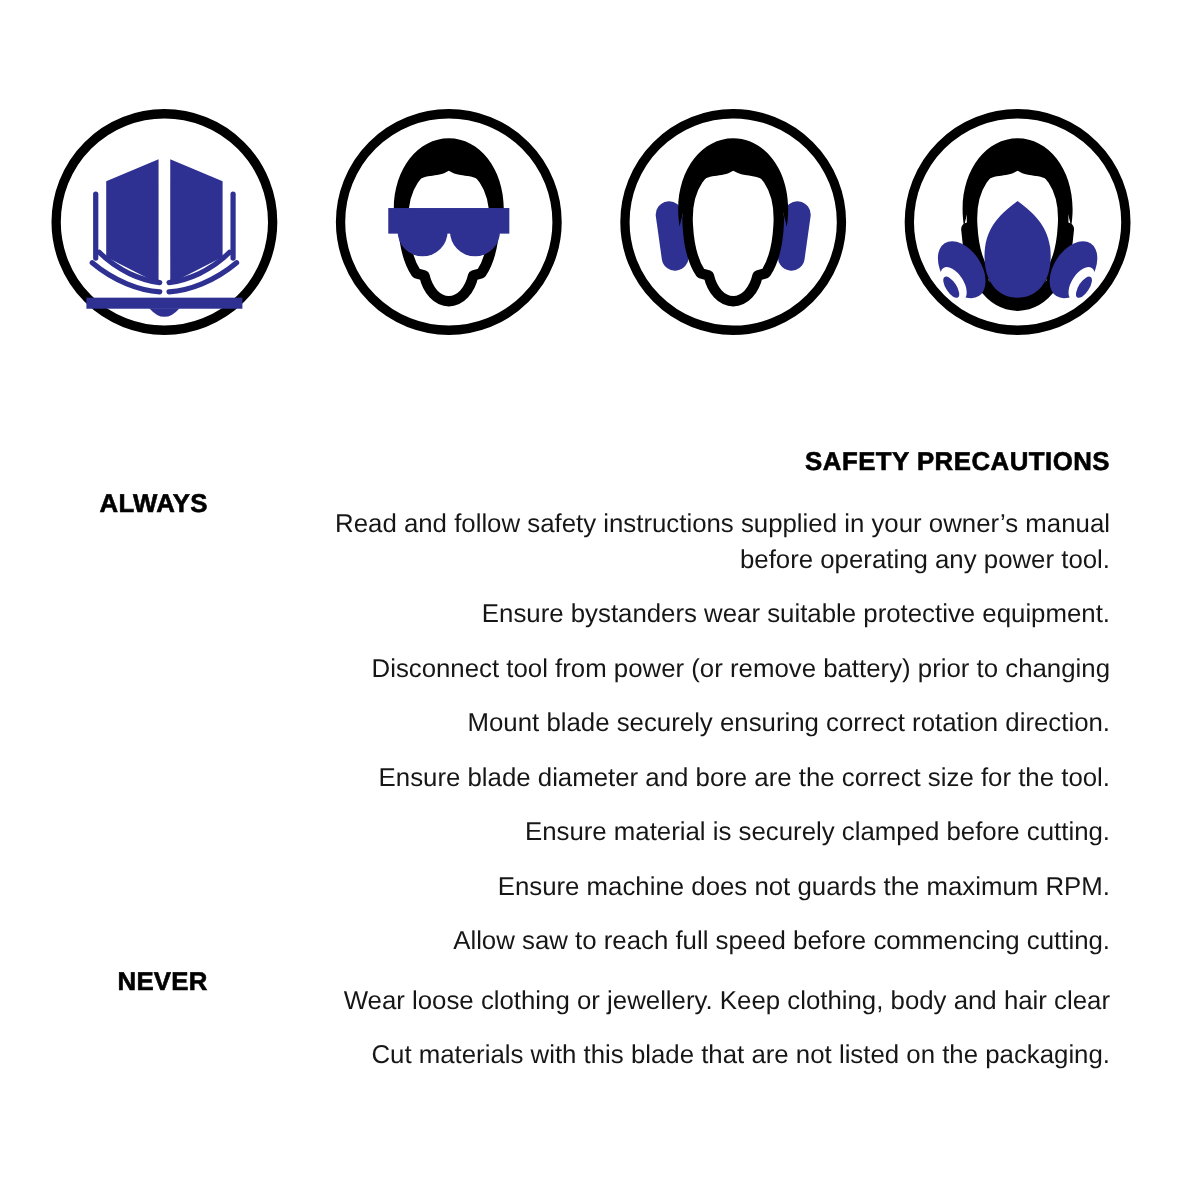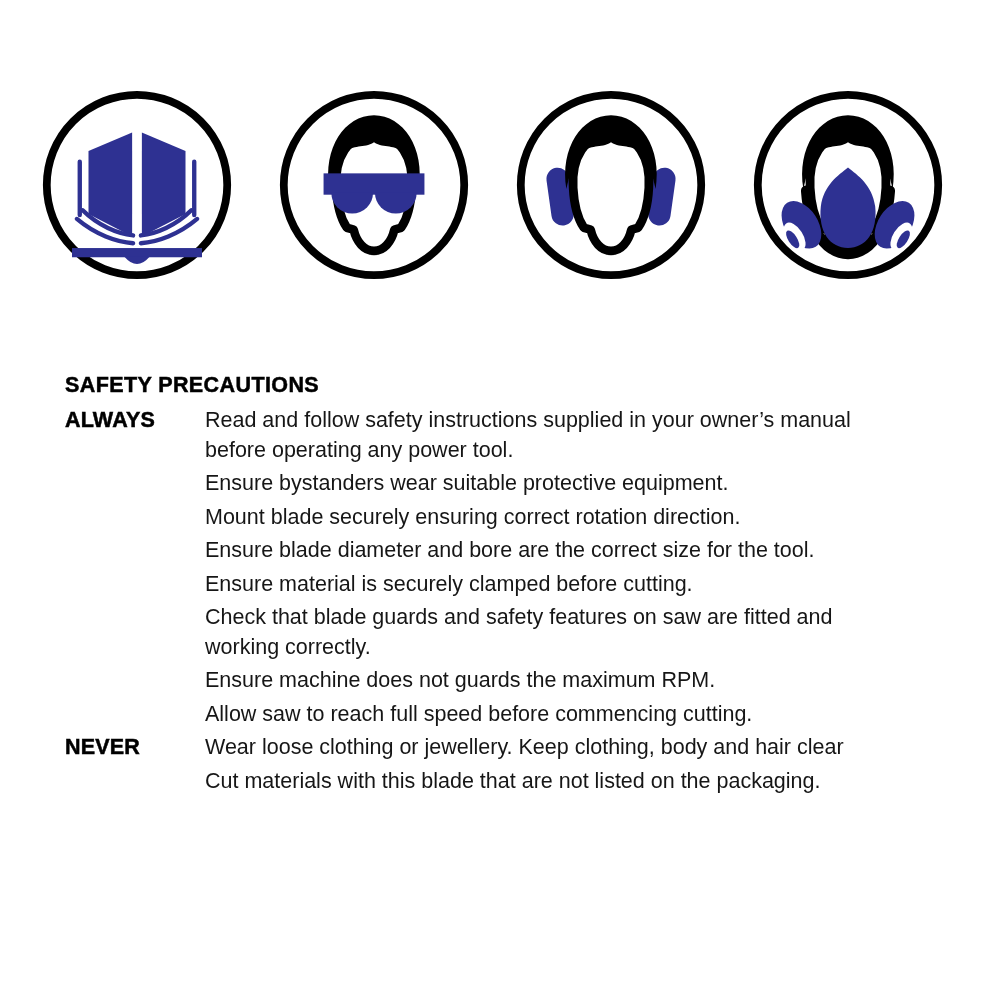--- a/index.html
+++ b/index.html
@@ -1,35 +1,35 @@
 <!DOCTYPE html>
 <html><head>
 <meta charset="utf-8">
 <style>
   html,body{margin:0;padding:0;background:#fff;}
   .canvas{
     position:relative;width:1000px;height:1000px;background:#ffffff;overflow:hidden;
-    font-family:"Liberation Sans","DejaVu Sans",sans-serif;color:#161616;
+    font-family:"Liberation Sans","DejaVu Sans",sans-serif;color:#161616;text-align:right;
   }
   .icons-row{
     position:absolute;top:88px;left:40px;display:flex;gap:43px;
   }
   .safety-icon{width:194px;height:194px;display:block;}
   .text-block{position:absolute;left:65px;top:372px;width:860px;}
   .title{
     font-size:21.5px;font-weight:bold;letter-spacing:.4px;color:#000;
     -webkit-text-stroke:.5px #000;line-height:26px;margin:0 0 8px 0;
   }
   .sec{display:grid;grid-template-columns:108px 1fr;align-items:start;gap:32px;}
   .seclabel{
     font-size:21.5px;font-weight:bold;color:#000;-webkit-text-stroke:.5px #000;
     line-height:29.5px;letter-spacing:.2px;
   }
   .items{max-width:725px;}
-  .row{margin:0 0 4px 0;}
+  .row{margin:16px 0 4px 0;}
   .line{font-size:21.5px;line-height:29.5px;white-space:nowrap;color:#161616;}
 </style>
 </head>
 <body>
 
 <div class="canvas">
 
   <div class="icons-row">
 
     <svg class="safety-icon" viewBox="0 0 200 200" aria-hidden="true">
@@ -96,33 +96,30 @@
       <div class="seclabel">ALWAYS</div>
       <div class="items">
         <div class="row">
           <div class="line">Read and follow safety instructions supplied in your owner’s manual</div>
           <div class="line">before operating any power tool.</div>
         </div>
         <div class="row">
           <div class="line">Ensure bystanders wear suitable protective equipment.</div>
         </div>
         <div class="row">
+          <div class="line">Disconnect tool from power (or remove battery) prior to changing</div>
         </div>
         <div class="row">
           <div class="line">Mount blade securely ensuring correct rotation direction.</div>
         </div>
         <div class="row">
           <div class="line">Ensure blade diameter and bore are the correct size for the tool.</div>
         </div>
         <div class="row">
           <div class="line">Ensure material is securely clamped before cutting.</div>
-        </div>
-        <div class="row">
-          <div class="line">Check that blade guards and safety features on saw are fitted and</div>
-          <div class="line">working correctly.</div>
         </div>
         <div class="row">
           <div class="line">Ensure machine does not guards the maximum RPM.</div>
         </div>
         <div class="row">
           <div class="line">Allow saw to reach full speed before commencing cutting.</div>
         </div>
       </div>
     </section>
 

